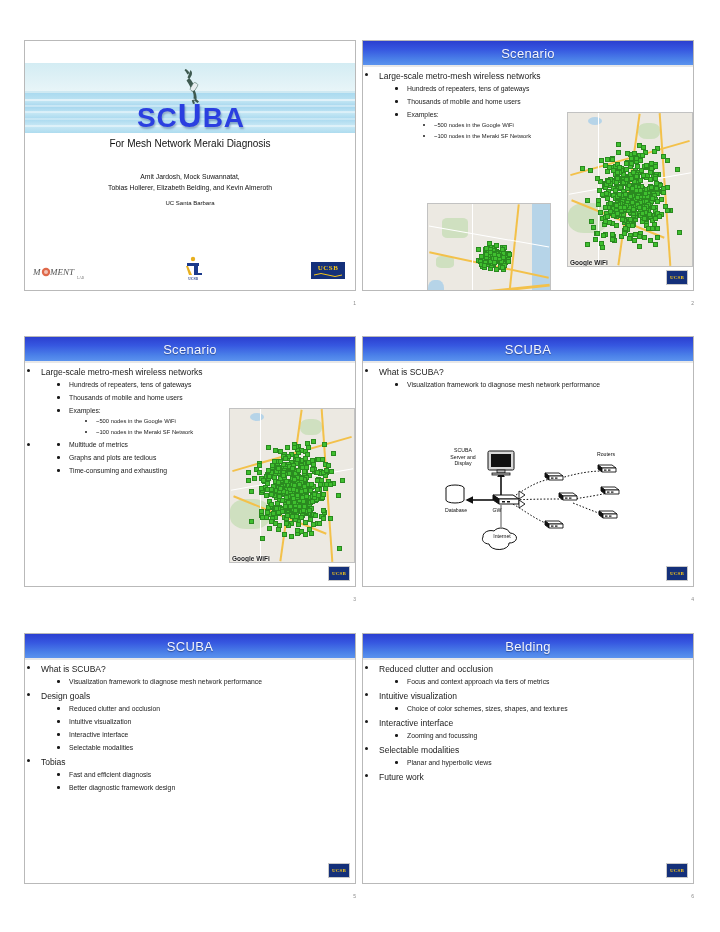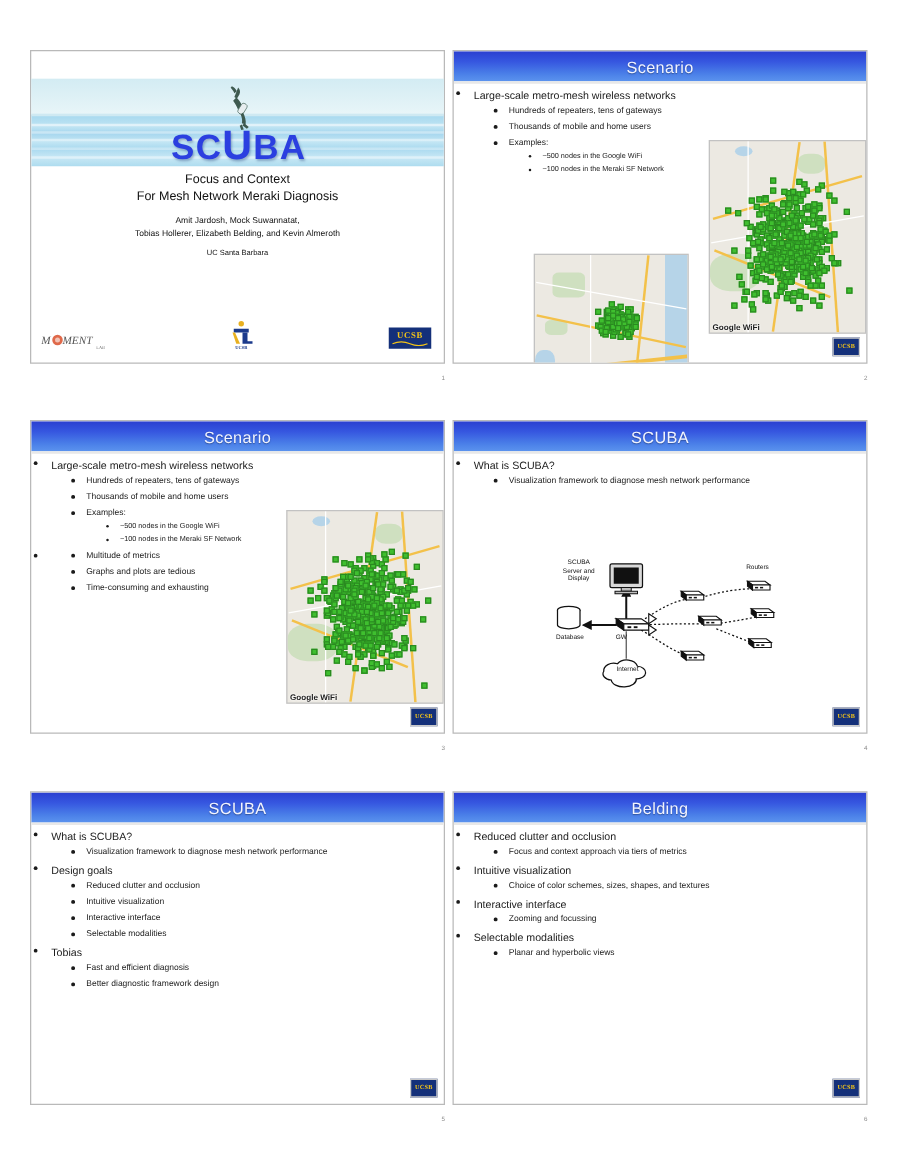--- a/index.html
+++ b/index.html
@@ -107,21 +107,20 @@
             <path d="M18.5 22 C20 25 21 28.5 20.5 31.5 L17.5 30.5 C18 28 17.5 25.5 16.5 23.5 Z"></path>
             <path d="M19.5 30.5 L23 33.5 L21.5 35 L17.8 32.2 Z"></path>
             <path d="M17.5 31.5 L19 35.5 L17 36 L15.8 32.5 Z"></path>
           </g>
         </svg>
 
         <div class="scuba-word"><span>SC</span><span class="big">U</span><span>BA</span></div>
       </div>
 
       <div class="subtitle">
-        <div>Focus and Context</div>
         <div>For Mesh Network Meraki Diagnosis</div>
       </div>
 
       <div class="authors">
         <div>Amit Jardosh, Mock Suwannatat,</div>
         <div>Tobias Hollerer, Elizabeth Belding, and Kevin Almeroth</div>
       </div>
 
       <div class="affil">UC Santa Barbara</div>
 
@@ -1475,20 +1474,24 @@
               <li><span class="bullet"></span><span>Zooming and focussing</span></li>
             </ul>
           </li>
           <li class="b">
             <span class="bullet"></span>
             <span class="txt">Selectable modalities</span>
             <ul class="l2">
               <li><span class="bullet"></span><span>Planar and hyperbolic views</span></li>
             </ul>
           </li>
+          <li class="b">
+            <span class="bullet"></span>
+            <span class="txt">Future work</span>
+          </li>
         </ul>
       </div>
       <div class="ucsb-corner">
         <span class="u">UCSB</span>
       </div>
     </div>
     <div class="pagenum">6</div>
   </div>
 
 </div>

